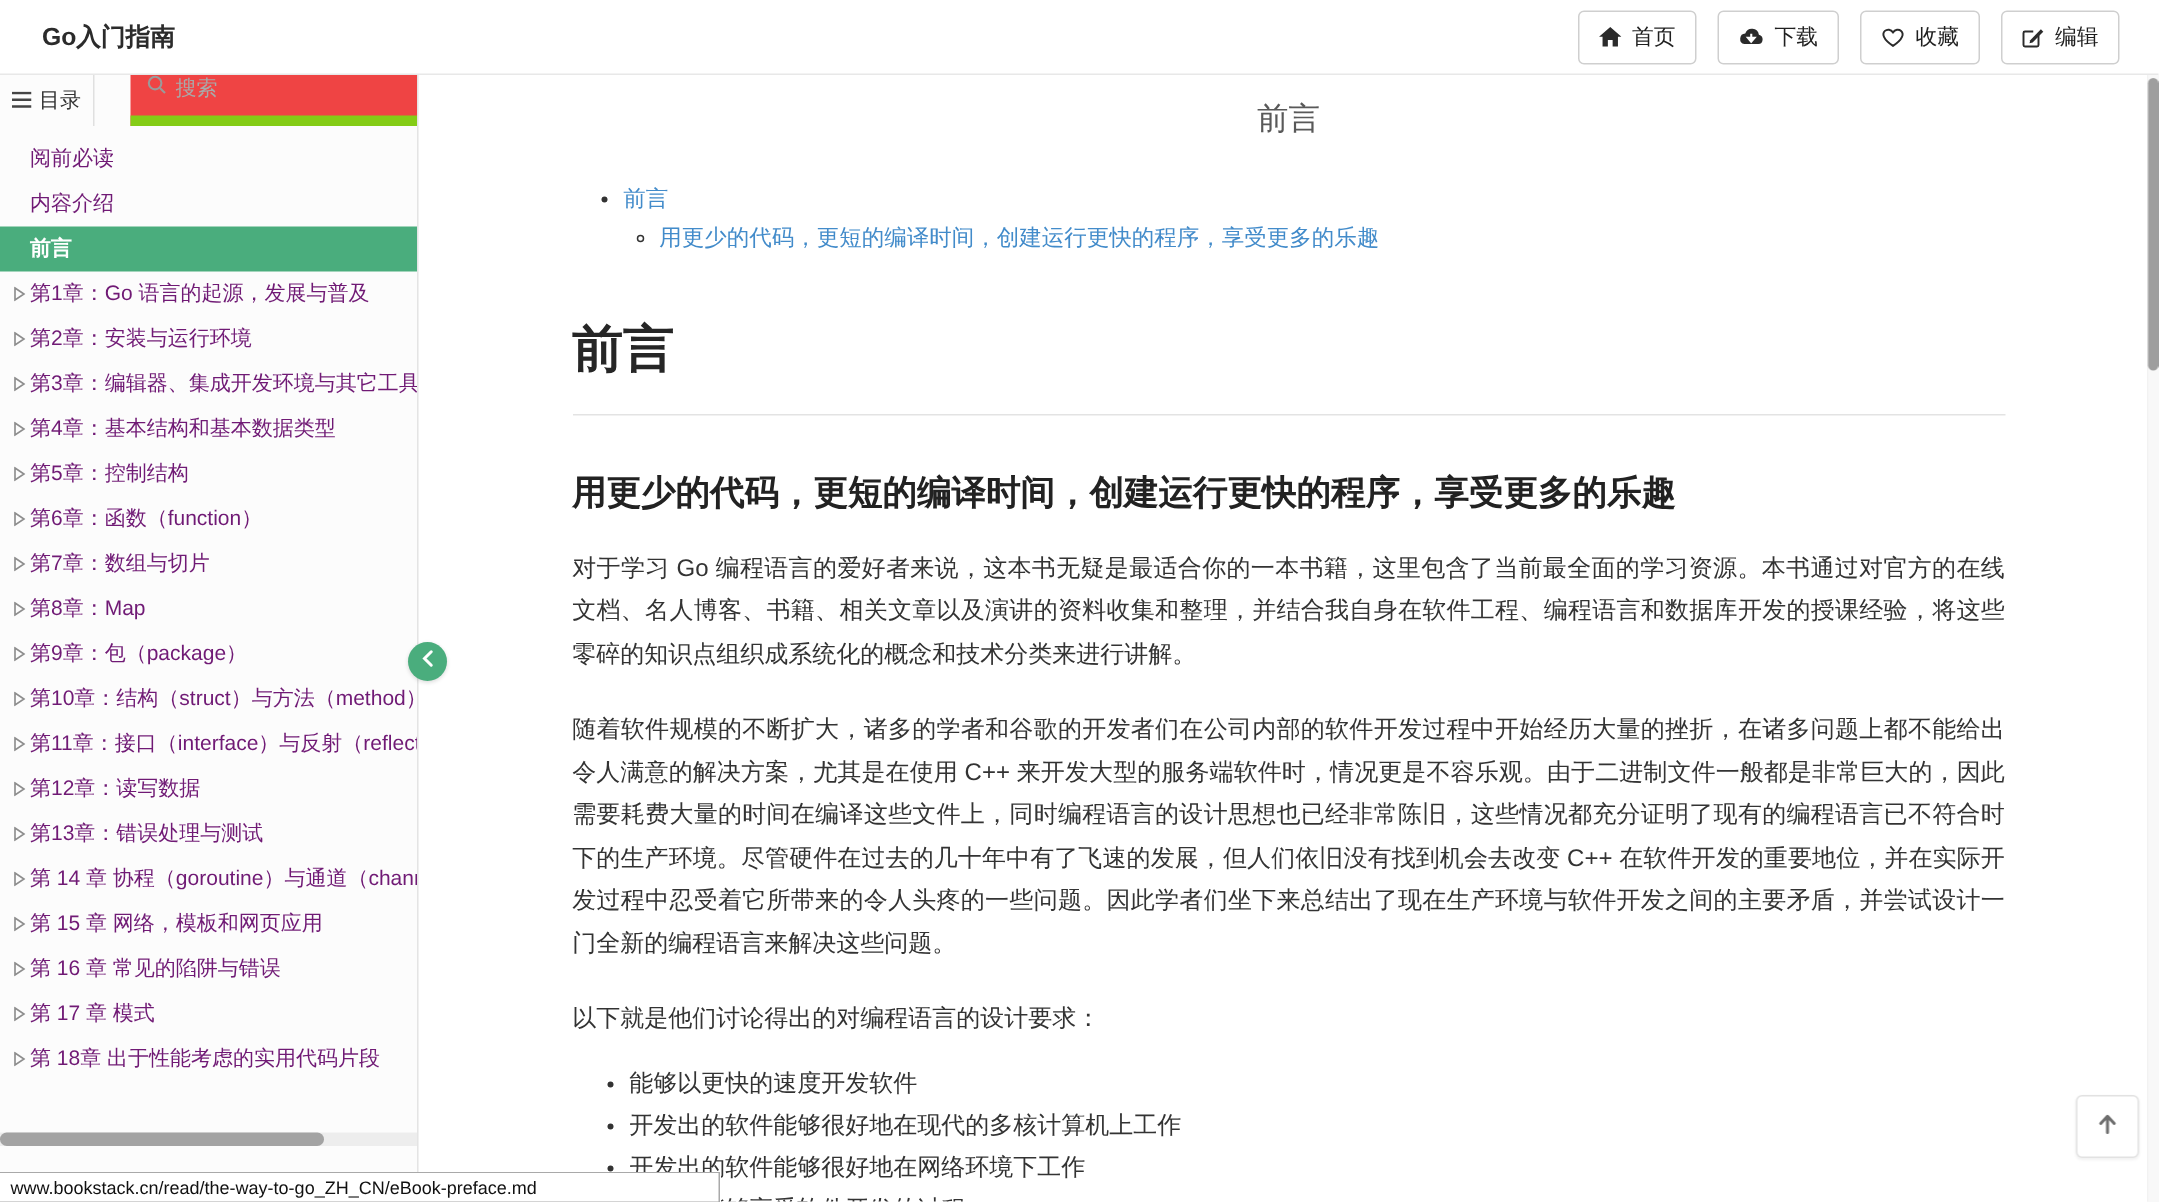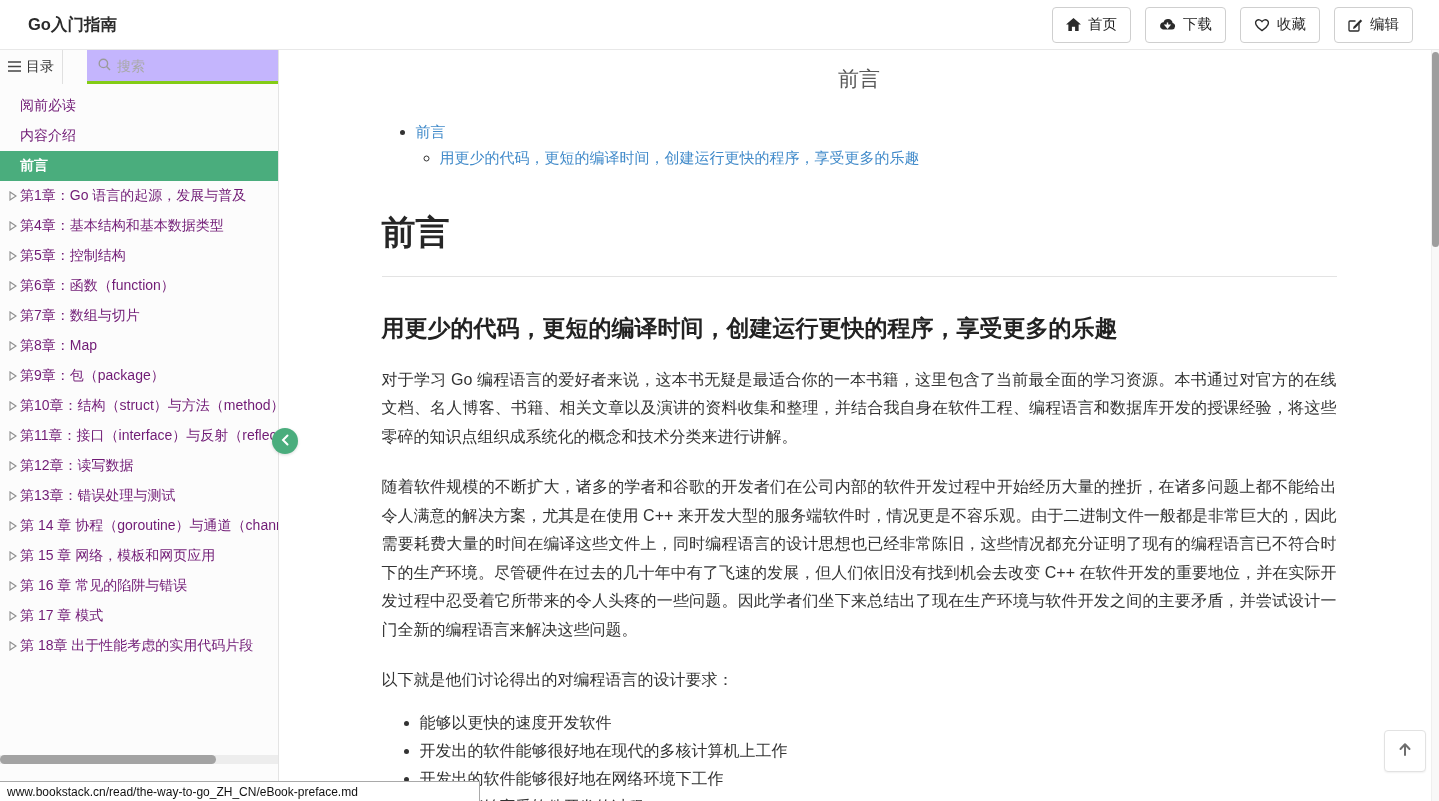--- a/index.html
+++ b/index.html
@@ -40,22 +40,22 @@
   }
   .side-head {
     height: 34px; display: flex; align-items: stretch; gap: 24px;
   }
   .toc-tab {
     width: 63px; display: flex; align-items: center; justify-content: center;
     gap: 5px; font-size: 14px; color: #333;
     border-right: 1px solid #e0e0e0; cursor: pointer; background: #fcfcfc;
   }
   .search-wrap {
-    flex: 1; display: flex; align-items: center; gap: 6px;
-    padding-left: 11px; border-bottom: 3px solid #84cc16; background: #c4b5fd;
+    flex: 1; display: flex; align-items: flex-start; gap: 6px;
+    padding-left: 11px; border-bottom: 7px solid #84cc16; background: #ef4444;
   }
   .search-wrap input {
     border: none; outline: none; background: transparent;
     font-size: 14px; color: #333; width: 150px; font-family: inherit;
   }
   .search-wrap input::placeholder { color: #a9a9a9; }
 
   .side-list { margin-top: 7px; }
   .side-item {
     height: 30px; display: flex; align-items: center;
@@ -244,21 +244,37 @@
 
       <div class="side-item expandable">
         <span class="caret">
           <svg width="8" height="10" viewBox="0 0 8 10">
             <path d="M1 1 L7 5 L1 9 Z" fill="none" stroke="#8d8d8d" stroke-width="1.1"></path>
           </svg>
         </span>
         <span class="lbl">第1章：Go 语言的起源，发展与普及</span>
       </div>
 
-
+      <div class="side-item expandable">
+        <span class="caret">
+          <svg width="8" height="10" viewBox="0 0 8 10">
+            <path d="M1 1 L7 5 L1 9 Z" fill="none" stroke="#8d8d8d" stroke-width="1.1"></path>
+          </svg>
+        </span>
+        <span class="lbl">第2章：安装与运行环境</span>
+      </div>
+
+      <div class="side-item expandable">
+        <span class="caret">
+          <svg width="8" height="10" viewBox="0 0 8 10">
+            <path d="M1 1 L7 5 L1 9 Z" fill="none" stroke="#8d8d8d" stroke-width="1.1"></path>
+          </svg>
+        </span>
+        <span class="lbl">第3章：编辑器、集成开发环境与其它工具</span>
+      </div>
 
       <div class="side-item expandable">
         <span class="caret">
           <svg width="8" height="10" viewBox="0 0 8 10">
             <path d="M1 1 L7 5 L1 9 Z" fill="none" stroke="#8d8d8d" stroke-width="1.1"></path>
           </svg>
         </span>
         <span class="lbl">第4章：基本结构和基本数据类型</span>
       </div>
 

